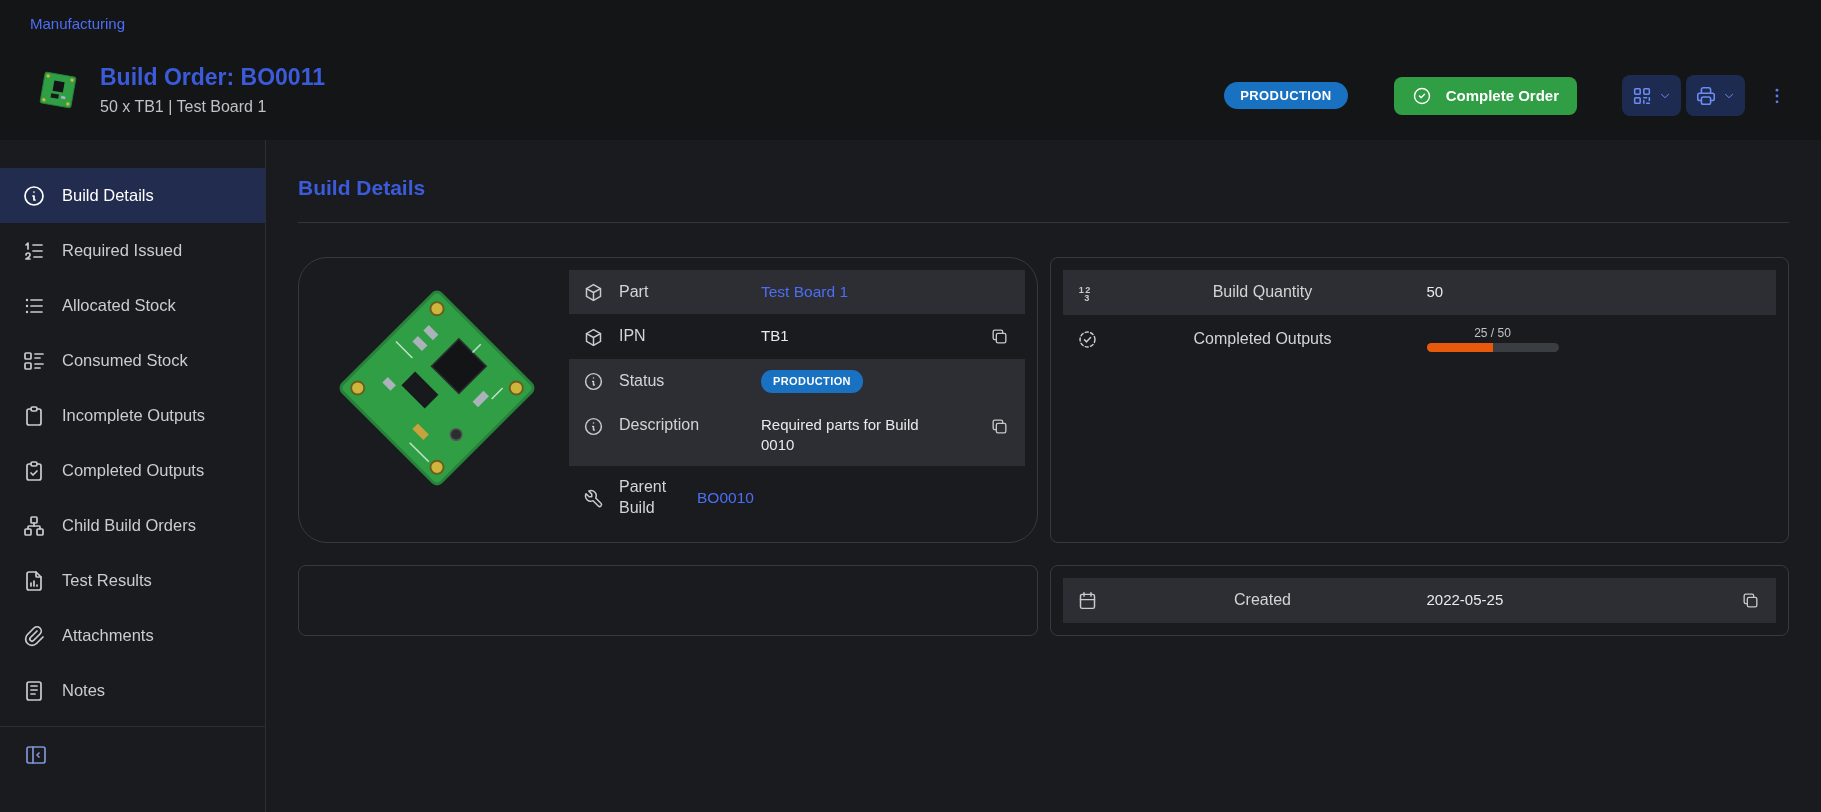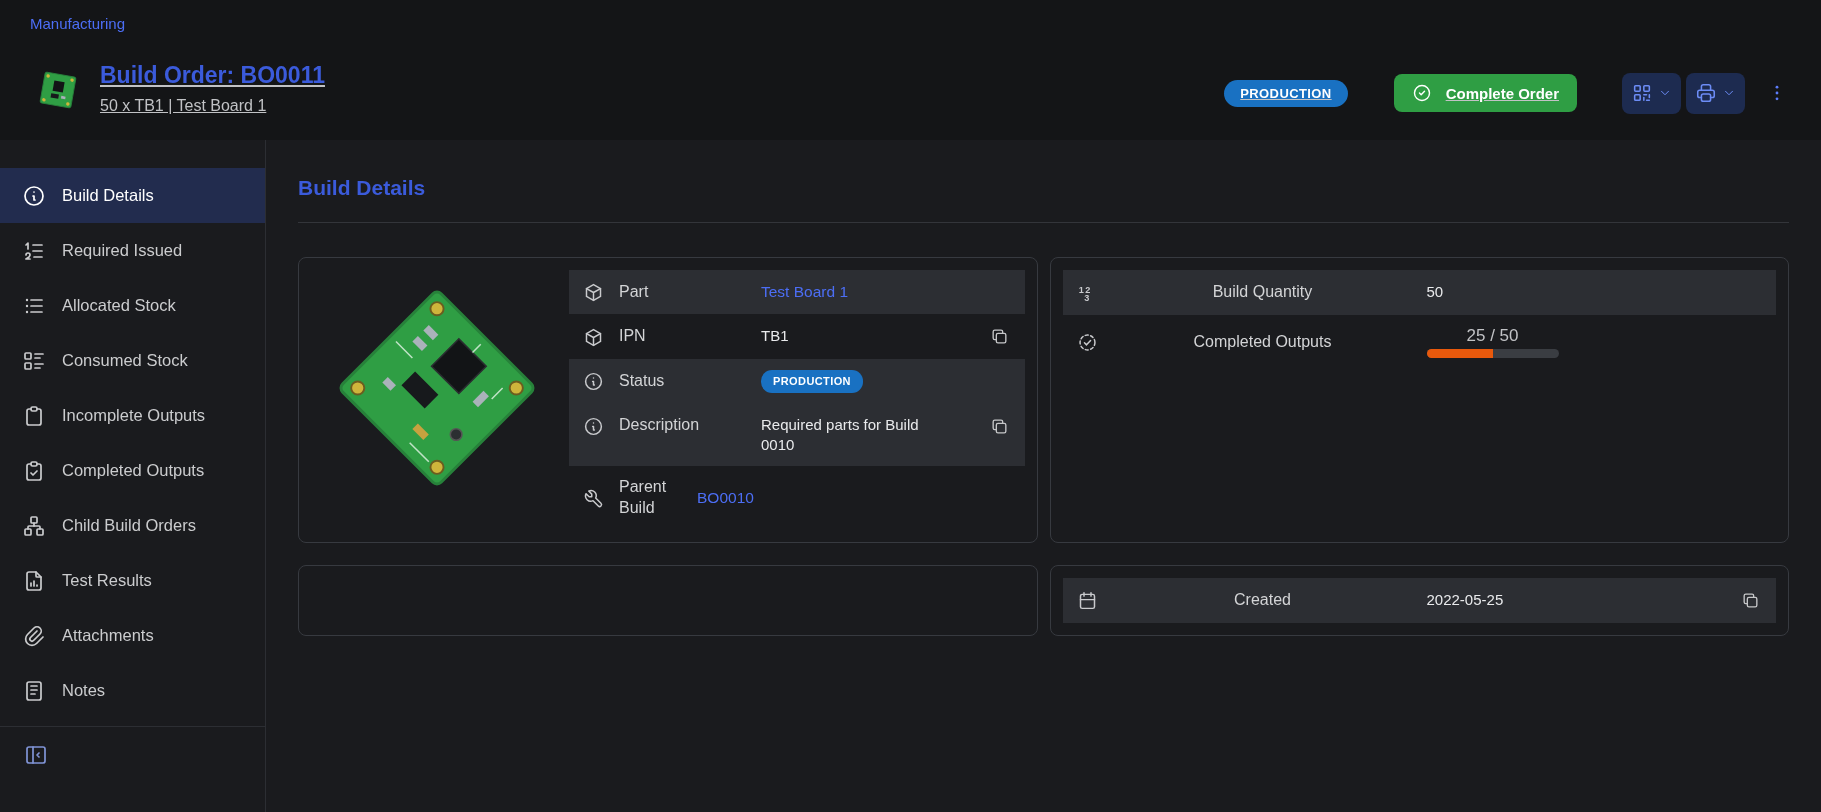--- a/index.html
+++ b/index.html
@@ -13,21 +13,21 @@
   svg { display: block; }
   .stroke-ic { fill: none; stroke: currentColor; stroke-width: 1.7; stroke-linecap: round; stroke-linejoin: round; }
 
   .app { width: 1821px; height: 812px; display: flex; flex-direction: column; }
 
   
   .topbar { height: 46px; flex: 0 0 auto; background: #141517; display: flex; align-items: center; padding: 0 30px; }
   .breadcrumb-link { color: var(--link, #4c6ef5); font-size: 15px; cursor: pointer; }
 
   
-  .page-header { flex: 0 0 auto; background: #141517; display: flex; align-items: center; padding: 10px 30px 24px; text-decoration: underline; }
+  .page-header { flex: 0 0 auto; background: #141517; display: flex; align-items: flex-end; padding: 10px 30px 24px; }
   .thumb-wrap { width: 56px; display: flex; justify-content: center; margin-top: 8px; }
   .titles { display: flex; flex-direction: column; gap: 8px; margin-left: 14px; margin-top: 6px; }
   .page-title { color: var(--accent, #3b5bdb); font-size: 23px; font-weight: 700; line-height: 1.1; }
   .page-subtitle { color: #c1c2c5; font-size: 16px; }
   .header-spacer { flex: 1; }
   .header-right { display: flex; align-items: center; margin-top: 14px; }
   .status-pill { background: var(--status-badge, #1971c2); color: #fff; font-weight: 700; font-size: 13px;
                  letter-spacing: .4px; padding: 6px 16px; border-radius: 16px; margin-right: 46px; }
   .complete-btn { display: flex; align-items: center; gap: 14px; background: var(--success, #2f9e44); color: #fff;
                   border: none; border-radius: 8px; padding: 9px 18px; font-size: 15px; font-weight: 700;
@@ -47,41 +47,41 @@
   .sidebar-divider { border: none; border-top: 1px solid #2c2e33; margin: 8px 0 0; width: 100%; }
   .collapse-btn { background: none; border: none; color: #8094d6; margin: 12px 0 0 20px; cursor: pointer;
                   align-self: flex-start; padding: 4px; }
 
   .main { flex: 1; min-width: 0; padding: 36px 32px 0; }
   .main-heading { margin: 0; color: var(--accent, #3b5bdb); font-size: 21px; font-weight: 700; }
   .heading-divider { border: none; border-top: 1px solid #33353a; margin: 22px 0 0; }
 
   .panels { display: grid; grid-template-columns: 1fr 1fr; column-gap: 12px; row-gap: 22px; margin-top: 34px; }
   .panel { border: 1px solid #373a40; border-radius: 8px; padding: 12px; background: #1a1b1e; }
-  .panel-top-left { display: flex; gap: 6px; }
+  .panel-top-left { display: flex; gap: 6px; border-radius: 29px; }
   .pcb-col { flex: 0 0 252px; display: flex; justify-content: center; align-items: flex-start; padding-top: 2px; }
 
   .details-table { flex: 1; display: flex; flex-direction: column; min-width: 0; }
   .drow { display: flex; align-items: center; gap: 14px; padding: 11px 14px; }
   .drow.striped { background: #2c2e33; }
   .drow.top-align { align-items: flex-start; }
   .ricon { flex: 0 0 22px; color: #c9cacd; display: flex; padding-top: 1px; }
   .rlabel { flex: 0 0 128px; color: #d3d4d6; font-size: 16px; line-height: 1.3; }
   .rlabel.narrow { flex: 0 0 64px; }
   .wide .rlabel { flex: 0 0 300px; text-align: center; }
   .rvalue { flex: 1; color: #e9eaec; font-size: 15px; line-height: 1.35; }
   .rvalue.link { color: var(--link, #4c6ef5); cursor: pointer; font-size: 15.5px; }
   .rvalue.break { max-width: 170px; word-break: break-all; }
   .rvalue.red { color: var(--warning-red, #ff6b6b); font-size: 16px; }
   .copy-btn { background: none; border: none; color: #c6c7c9; padding: 2px; cursor: pointer; display: flex; margin-left: auto; }
   .small-badge { background: var(--status-badge, #1971c2); color: #fff; font-weight: 700; font-size: 11px;
                  letter-spacing: .4px; padding: 4px 12px; border-radius: 11px; display: inline-block; }
 
   .progress-wrap { display: flex; flex-direction: column; gap: 3px; width: 132px; flex: 0 0 auto; }
-  .progress-text { font-size: 17px; color: #c1c2c5; align-self: center; }
+  .progress-text { font-size: 12px; color: #c1c2c5; align-self: center; }
   .progress-bar { width: 132px; height: 9px; background: #3a3d42; border-radius: 5px; overflow: hidden; }
   .progress-fill { height: 100%; background: var(--progress-orange, #e8590c); }
 
   .issued-value { display: flex; align-items: center; gap: 16px; flex: 1; }
   .admin-badge { background: #ffffff; color: #141517; font-weight: 700; font-size: 11px; letter-spacing: .5px;
                  padding: 4px 12px; border-radius: 12px; }
   .user-mini { color: #c9cacd; display: flex; }
 </style>
 </head>
 <body>

